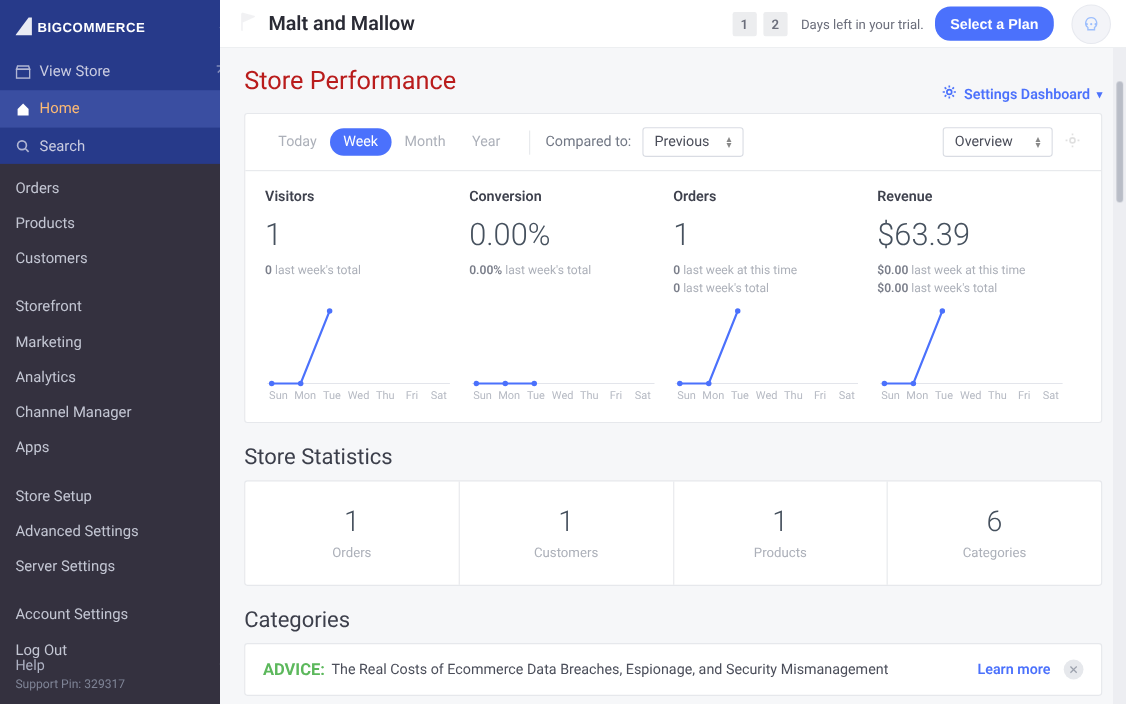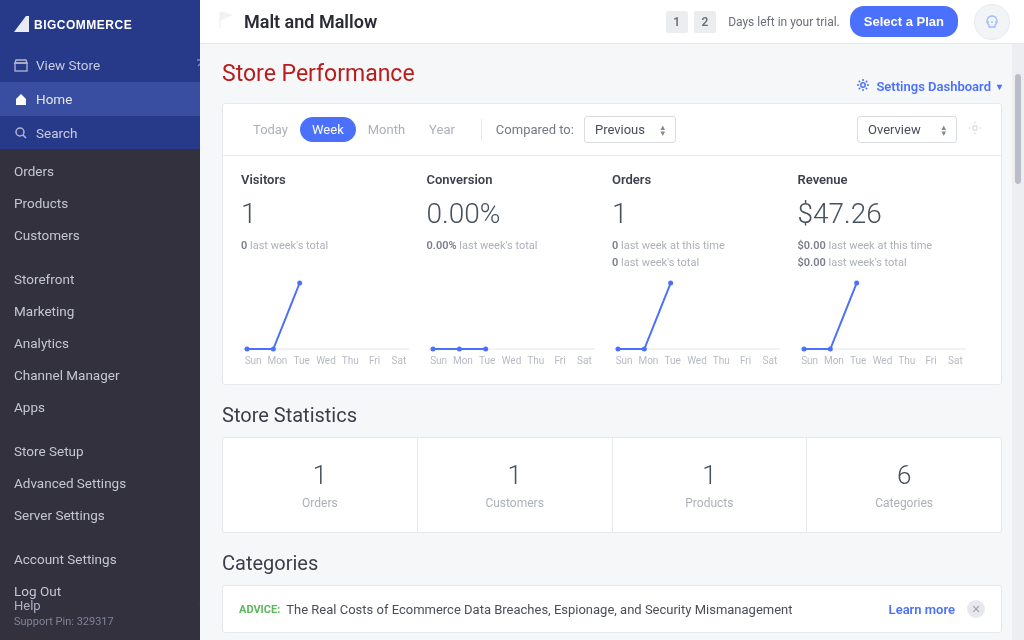--- a/index.html
+++ b/index.html
@@ -17,21 +17,21 @@
   html,body{margin:0;height:100%;font-family:-apple-system,BlinkMacSystemFont,"Segoe UI",Roboto,Helvetica,Arial,sans-serif;font-size:13px;color:var(--text-dark);background:#fff}
   body{width:1024px;height:640px;overflow:hidden;position:relative}
   .sidebar{position:absolute;left:0;top:0;bottom:0;width:220px;background:var(--sidebar-dark);color:#B7BAC7;overflow:hidden}
   .sb-top{background:var(--sidebar-bg);padding:0}
   .sb-logo{display:flex;align-items:center;justify-content:space-between;padding:14px 14px 14px 14px}
   .sb-logo svg{display:block}
   .sb-logo .collapse{opacity:.6;font-size:15px;cursor:pointer}
   .sb-link,.sb-item{display:flex;align-items:center;padding:9px 14px;font-size:13.5px;cursor:pointer;color:#C9CBE0}
   .sb-link .ico{width:22px;display:flex;align-items:center;opacity:.85}
   .sb-link .ext{margin-left:auto;opacity:.55;font-size:12px}
-  .sb-link.sel{background:var(--sidebar-sel);color:#e5e5e5}
+  .sb-link.sel{background:var(--sidebar-sel);color:#fdba74}
   .sb-link.sel .ico{opacity:1}
   .sb-search{padding-bottom:8px}
   .sb-group{padding:6px 0}
   .sb-item{justify-content:space-between;color:#C3C6D3;padding:8px 14px}
   .sb-item .chev{opacity:.35;font-size:10px}
   .sb-foot{position:absolute;left:0;right:0;bottom:0;padding:10px 14px 12px;color:#AEB2C3}
   .sb-foot .pin{font-size:11px;color:#7F8496}
   .sb-foot .row{display:flex;justify-content:space-between;align-items:center;margin-bottom:2px}
 
   .main{position:absolute;left:200px;right:0;top:0;bottom:0;display:flex;flex-direction:column}
@@ -80,21 +80,21 @@
   .axis-labels span{flex:1;text-align:center}
 
   h2.section{font-size:20px;font-weight:400;color:#3C3F4B;margin:18px 0 10px}
   .stats-panel{display:flex}
   .stat{flex:1;text-align:center;padding:22px 10px;border-right:1px solid var(--panel-border)}
   .stat:last-child{border-right:none}
   .stat .num{font-size:26px;font-weight:300;color:#46515E}
   .stat .lbl{font-size:12px;color:var(--text-light);margin-top:6px}
 
   .spot-item{display:flex;align-items:center;padding:14px 16px;border:1px solid var(--panel-border);background:#fff;border-radius:3px;margin-bottom:8px}
-  .spot-item .tag{color:#5CB85C;font-weight:700;margin-right:6px;font-size:11px}
+  .spot-item .tag{color:#5CB85C;font-weight:700;margin-right:6px;font-size:15px}
   .spot-item .title{color:#4B4E5A;font-size:13px}
   .spot-item .learn{margin-left:auto;color:var(--accent);font-weight:600;font-size:13px;cursor:pointer}
   .spot-item .dismiss{width:18px;height:18px;border-radius:50%;background:#E6E8EC;margin-left:12px;display:flex;align-items:center;justify-content:center;color:#9CA1AD;font-size:11px;cursor:pointer}
 </style>
 </head>
 <body>
 
 <div class="sidebar">
   <div class="sb-top">
     <div class="sb-logo">
@@ -297,21 +297,21 @@
               <div class="sub"><b>0.00%</b> last week's total</div>
             </div>
             <div class="metric">
               <div class="title">Orders</div>
               <div class="value">1</div>
               <div class="sub"><b>0</b> last week at this time</div>
               <div class="sub"><b>0</b> last week's total</div>
             </div>
             <div class="metric">
               <div class="title">Revenue</div>
-              <div class="value">$47.26</div>
+              <div class="value">$63.39</div>
               <div class="sub"><b>$0.00</b> last week at this time</div>
               <div class="sub"><b>$0.00</b> last week's total</div>
             </div>
           </div>
         <div class="charts" id="charts">
             <div class="chart">
               <svg width="170" height="80">
                 <line x1="2" y1="74" x2="168" y2="74" stroke="#E3E5EB"></line>
                 <path d="M6 74 L32.33333333333333 74 L58.666666666666664 8 " fill="none" stroke="#4B71FC" stroke-width="2"></path>
                 <circle cx="6" cy="74" r="2.5" fill="#4B71FC"></circle>

